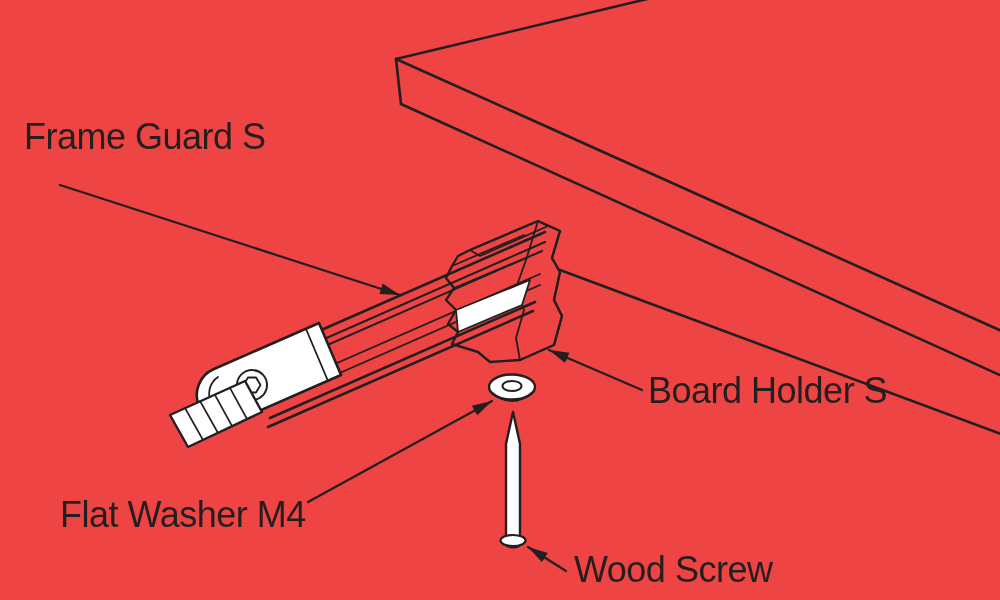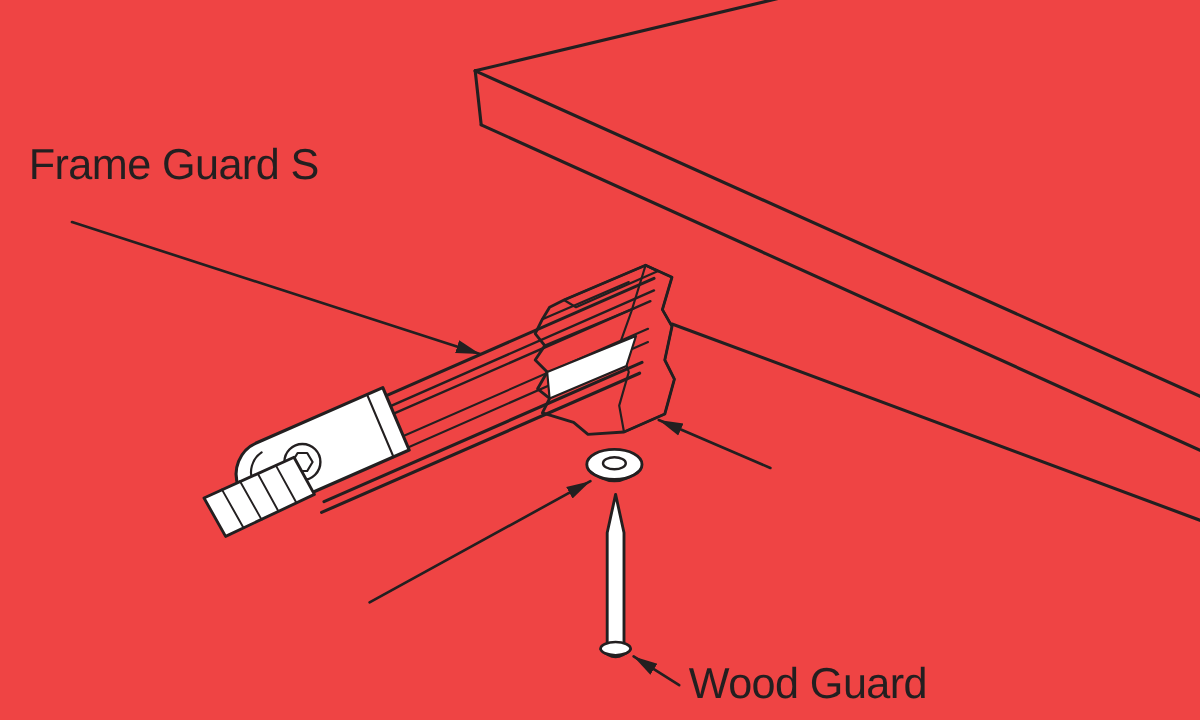--- a/index.html
+++ b/index.html
@@ -109,15 +109,17 @@
     <g>
       <line class="s22" x1="60" y1="185" x2="400" y2="295" marker-end="url(#arrowhead)"></line>
       <line class="s22" x1="642" y1="390" x2="549" y2="350" marker-end="url(#arrowhead)"></line>
       <line class="s22" x1="308" y1="502" x2="492" y2="401" marker-end="url(#arrowhead)"></line>
       <line class="s22" x1="566" y1="571" x2="528" y2="547" marker-end="url(#arrowhead)"></line>
     </g>
   </svg>
 
   
   <div class="label lbl-frame">Frame Guard S</div>
-  <div class="label lbl-screw">Wood Guard</div>
+  <div class="label lbl-holder">Board Holder S</div>
+  <div class="label lbl-washer">Flat Washer M4</div>
+  <div class="label lbl-screw">Wood Screw</div>
 
 </div>
 
 </body></html>

